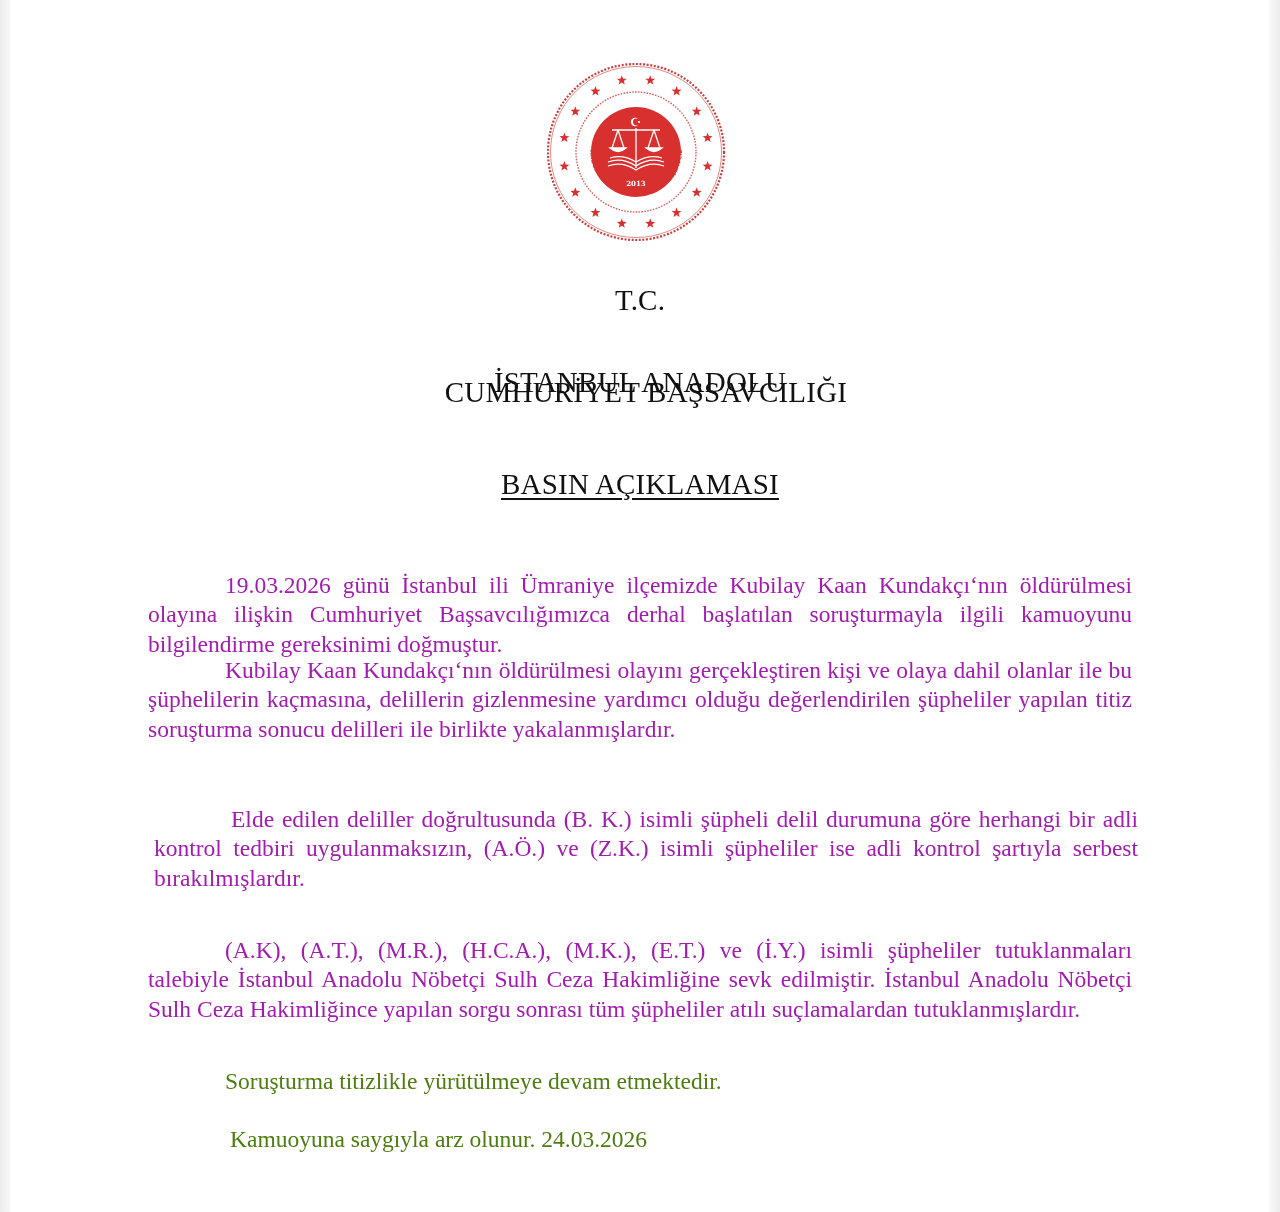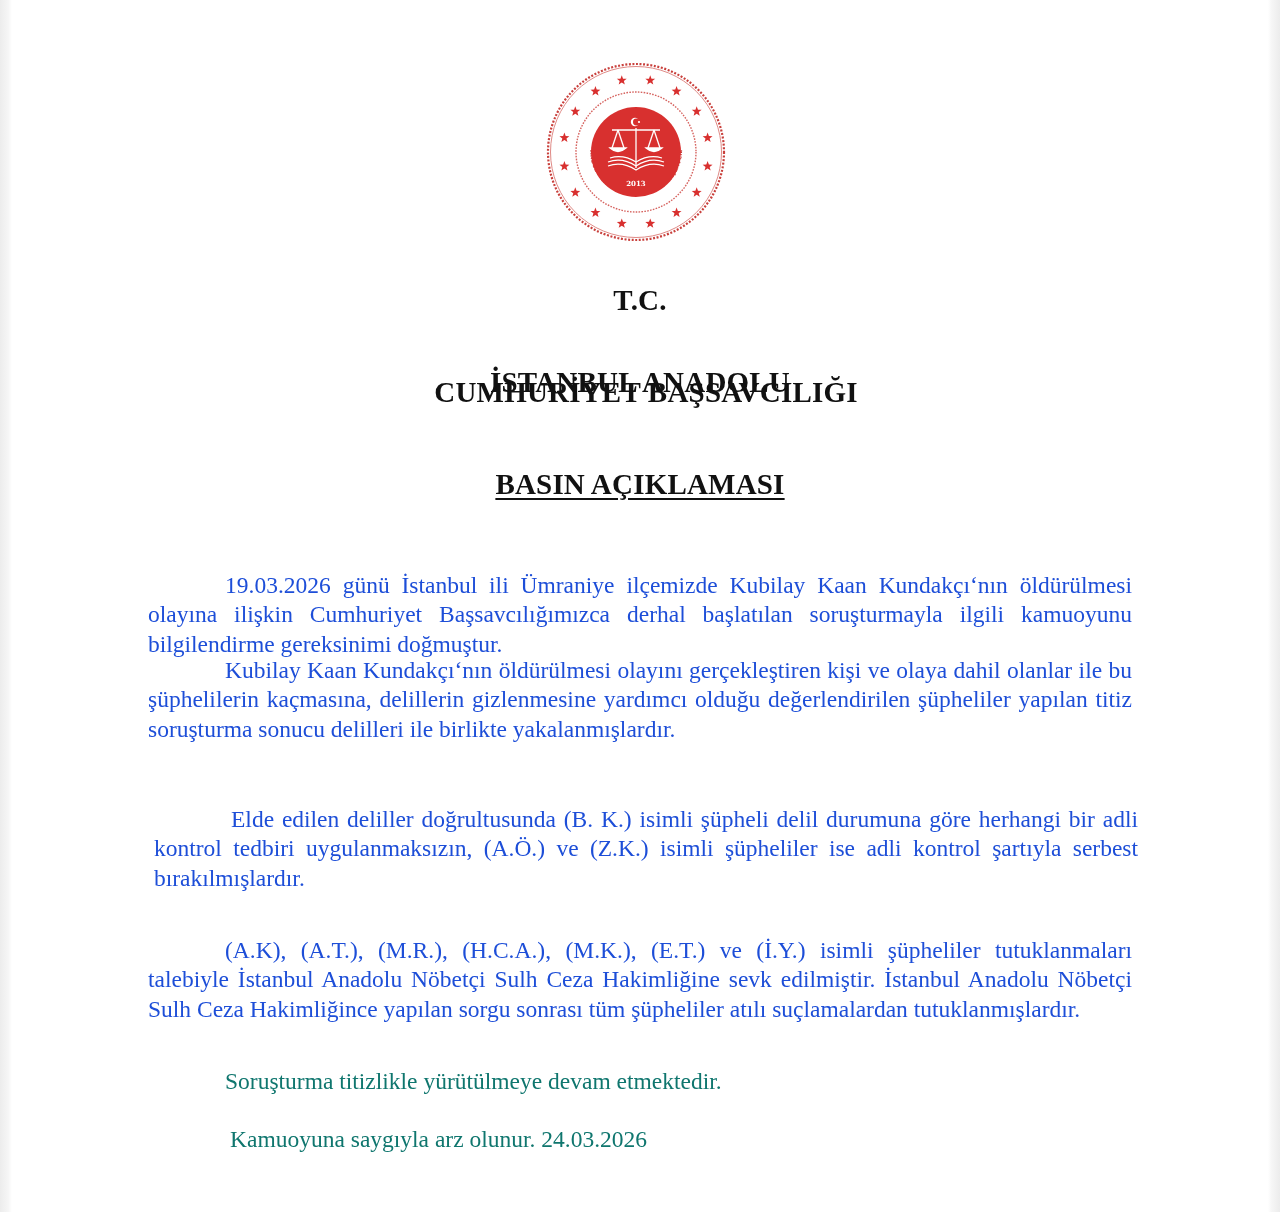--- a/index.html
+++ b/index.html
@@ -28,55 +28,55 @@
       left: 546px;
       top: 62px;
       width: 180px;
       height: 180px;
     }
     .heading {
       position: absolute;
       left: 0;
       width: 1280px;
       text-align: center;
-      font-weight: bold;
+      font-weight: normal;
       font-size: 29px;
       color: #111;
       letter-spacing: 0.2px;
     }
     .h-tc { top: 284px; }
     .h-office { top: 330px; margin-top: 36px; }
     .h-dept { top: 376px; padding-left: 6px; }
     .h-title {
       top: 468px;
       text-decoration: underline;
       text-decoration-thickness: 2px;
       text-underline-offset: 4px;
     }
     .body {
       position: absolute;
       left: 148px;
       width: 984px;
       font-size: 23.5px;
       line-height: 29.3px;
       text-align: justify;
-      color: #1d4ed8;
+      color: #a21caf;
     }
     .body p {
       margin: 0;
       text-indent: 77px;
     }
     .p1 { top: 571px; }
     .p2 { top: 656px; }
     .p3 { top: 805px; margin-left: 6px; }
     .p4 { top: 936px; }
     .closing {
       position: absolute;
       font-size: 23.5px;
-      color: #0f766e;
+      color: #4d7c0f;
       white-space: nowrap;
     }
     .c1 { left: 225px; top: 1068px; }
     .c2 { left: 230px; top: 1126px; }
   </style>
 </head>
 <body>
 
 <div class="edge-left"></div>
 <div class="edge-right"></div>

